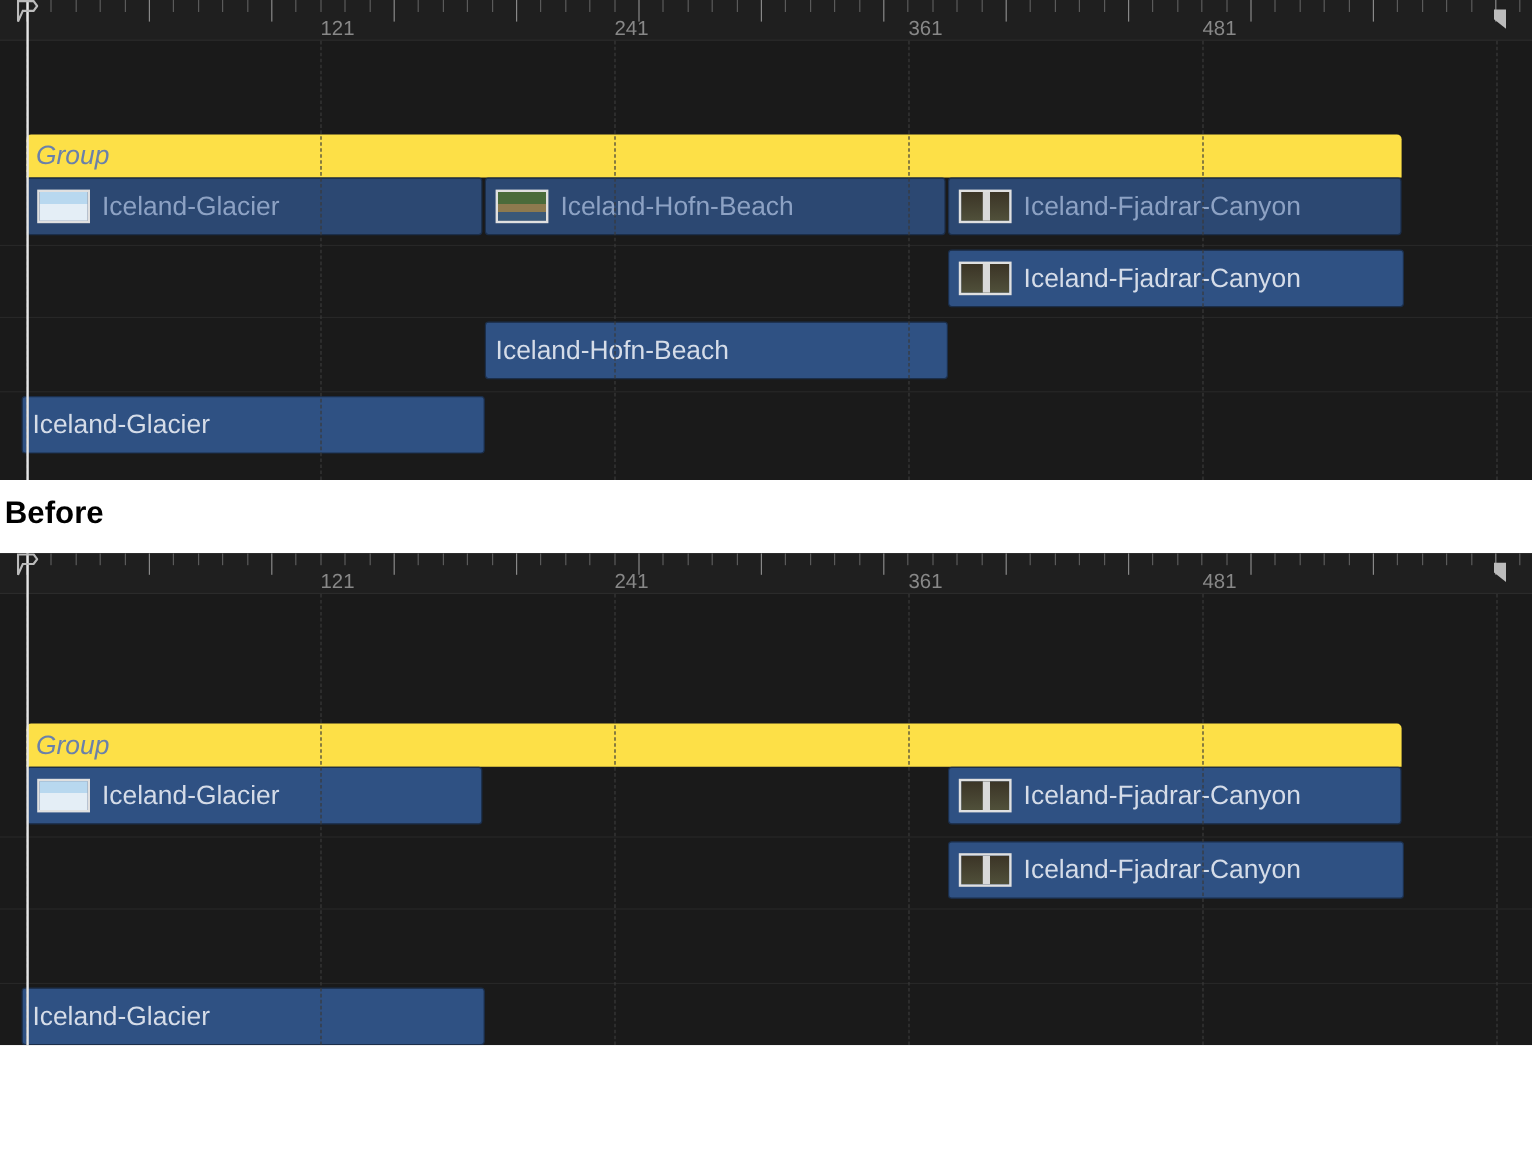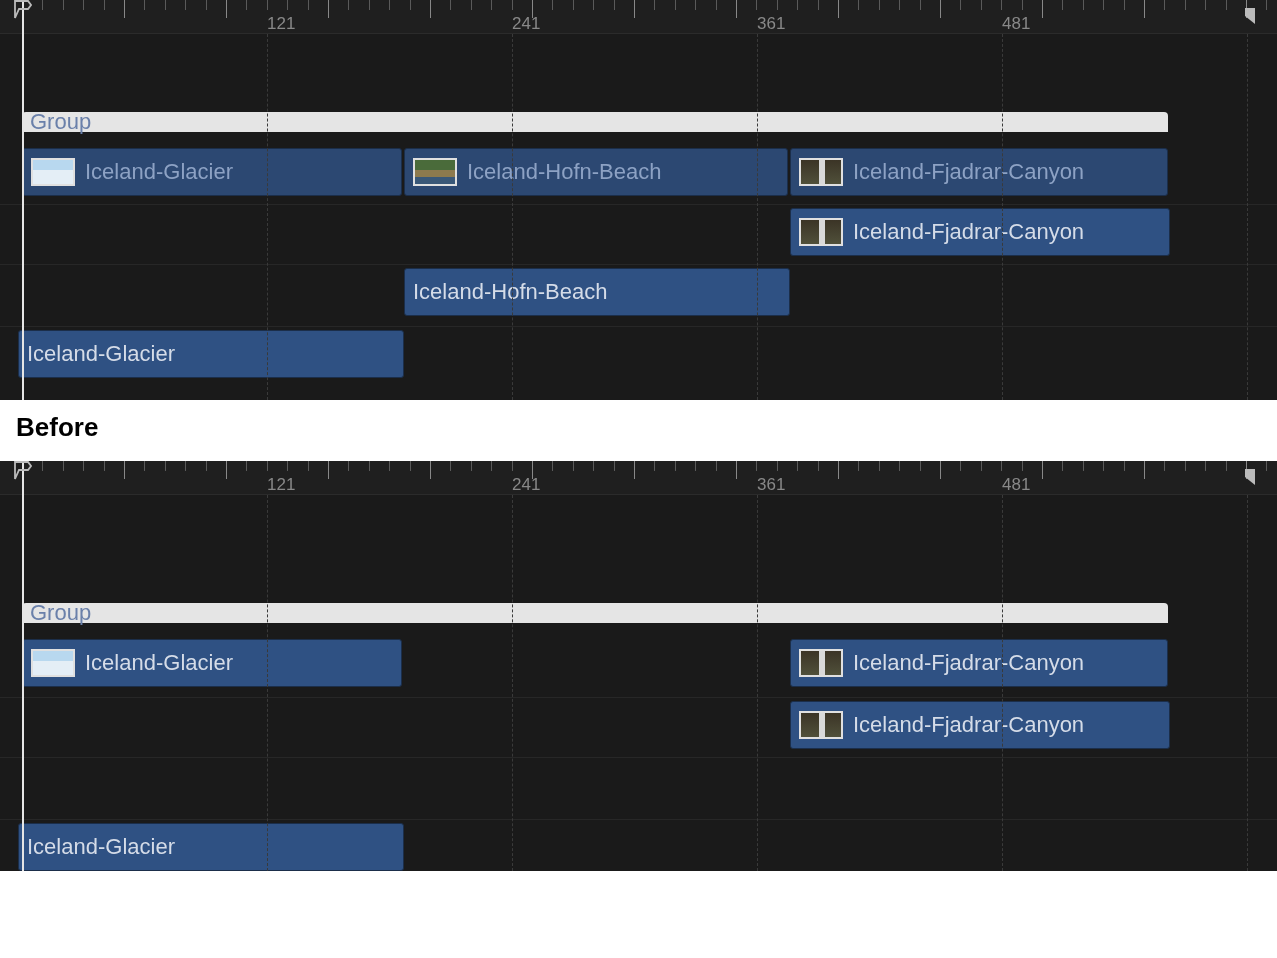--- a/index.html
+++ b/index.html
@@ -6,21 +6,21 @@
   body {
     font-family: -apple-system, "Helvetica Neue", Arial, sans-serif;
     background: #ffffff;
     color: #000;
     width: 1277px;
   }
   .section { width: 100%; }
   .caption {
     font-weight: 700;
     font-size: 26px;
-    padding: 12px 4px 18px 16px;
+    padding: 12px 4px 18px 4px;
     color: #000;
   }
   .timeline {
     background: #1a1a1a;
     position: relative;
     overflow: hidden;
     height: 400px;
   }
   .timeline.after { height: 410px; }
   
@@ -87,29 +87,30 @@
     right: 0;
     bottom: 0;
   }
   .track-row {
     position: absolute;
     left: 0; right: 0;
     border-top: 1px solid #272727;
   }
   .group-header {
     position: absolute;
-    height: 20px;
-    background: #e5e5e5;
+    height: 36px;
+    background: #fde047;
     color: #6a80aa;
     font-size: 22px;
     display: flex;
     align-items: center;
     padding-left: 8px;
     border-top-left-radius: 4px;
     border-top-right-radius: 4px;
+    font-style: italic;
   }
   .clip {
     position: absolute;
     height: 48px;
     background: #2f5183;
     border: 1px solid #1b2e4a;
     border-radius: 3px;
     display: flex;
     align-items: center;
     gap: 10px;

